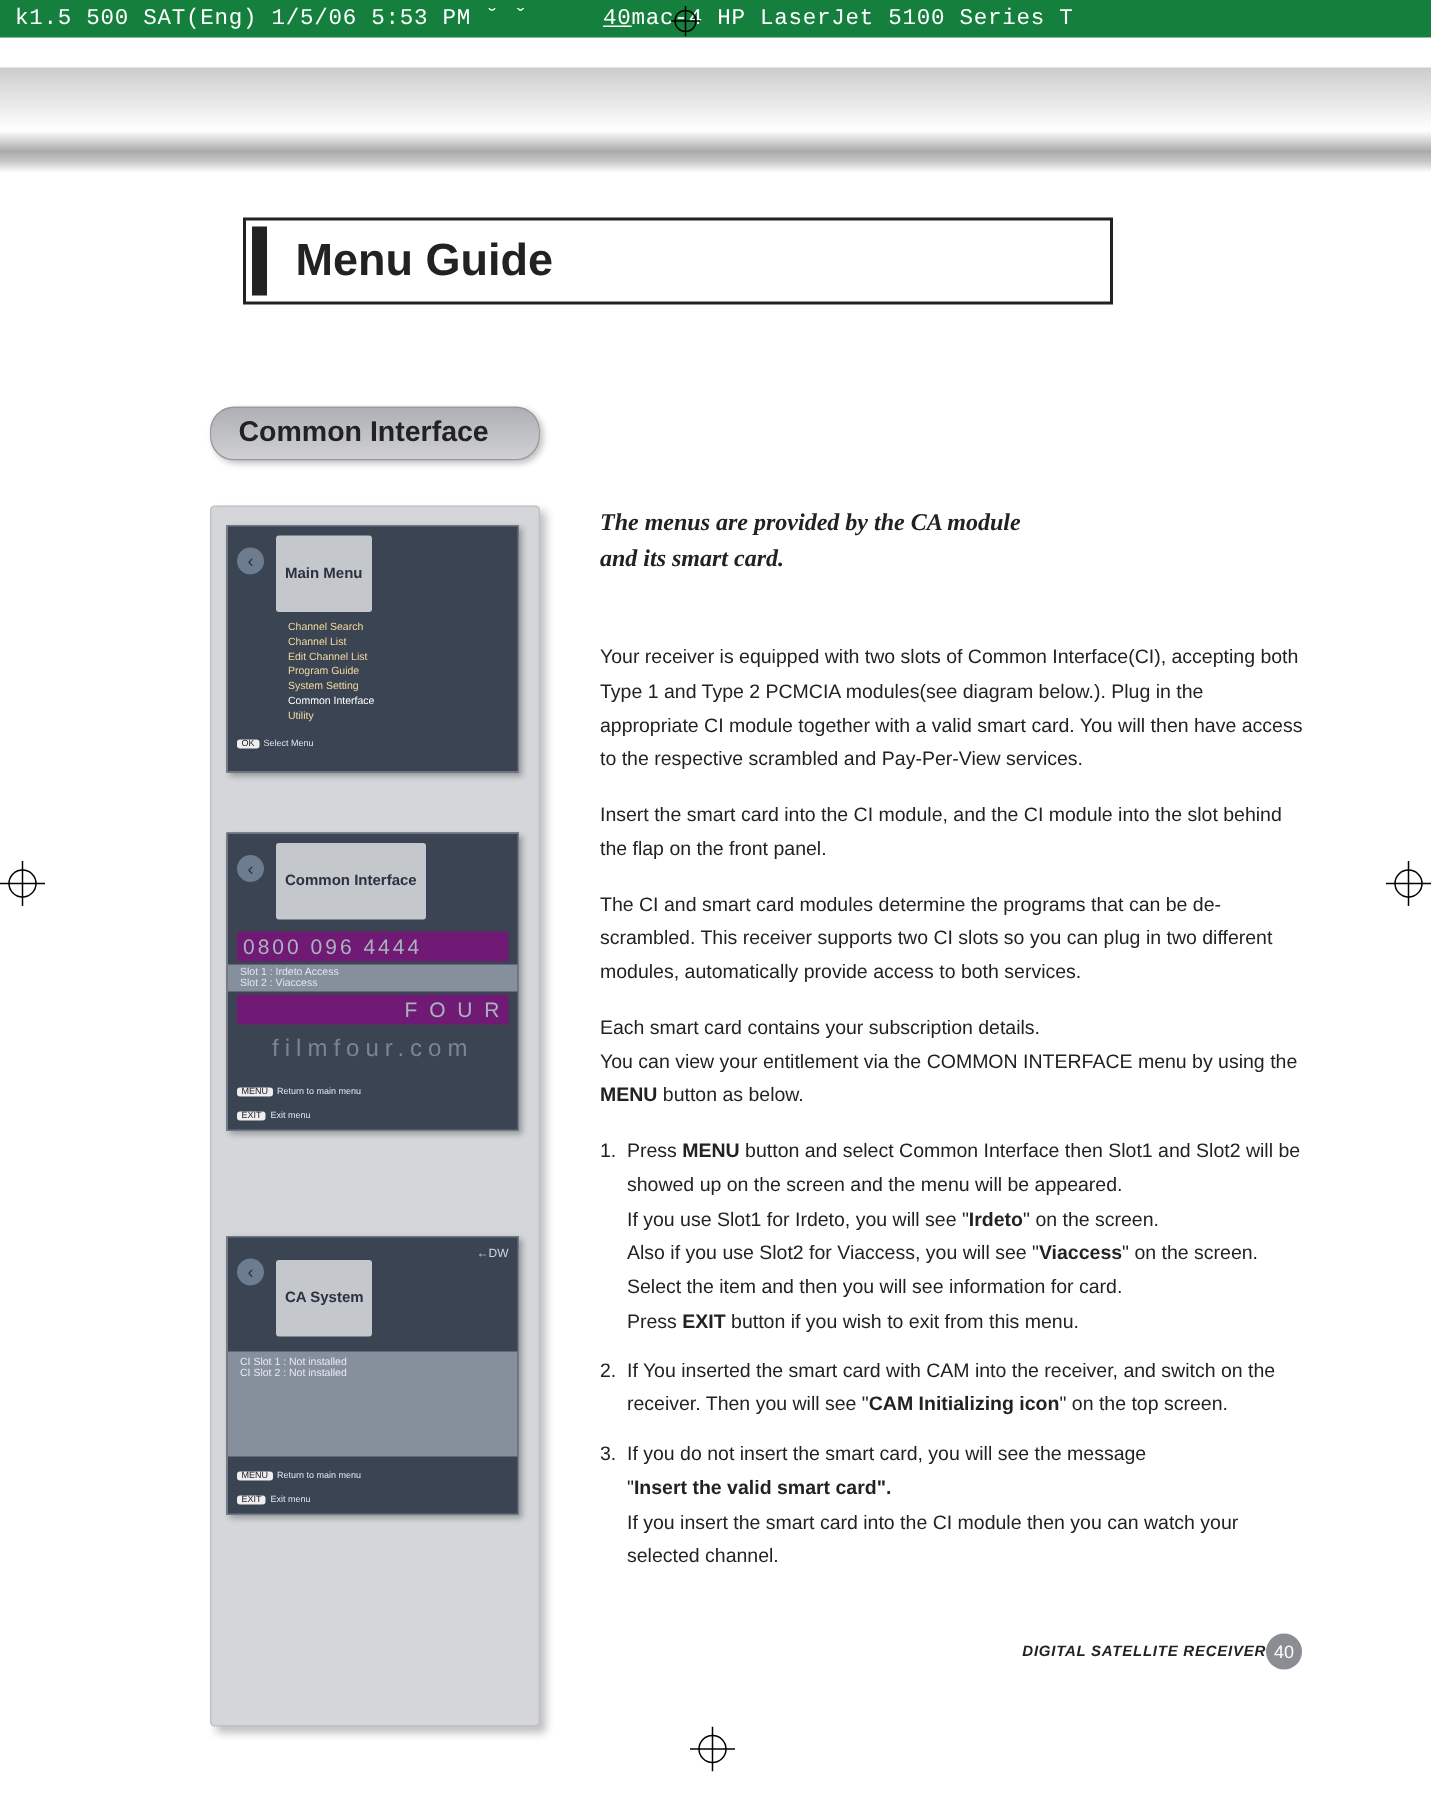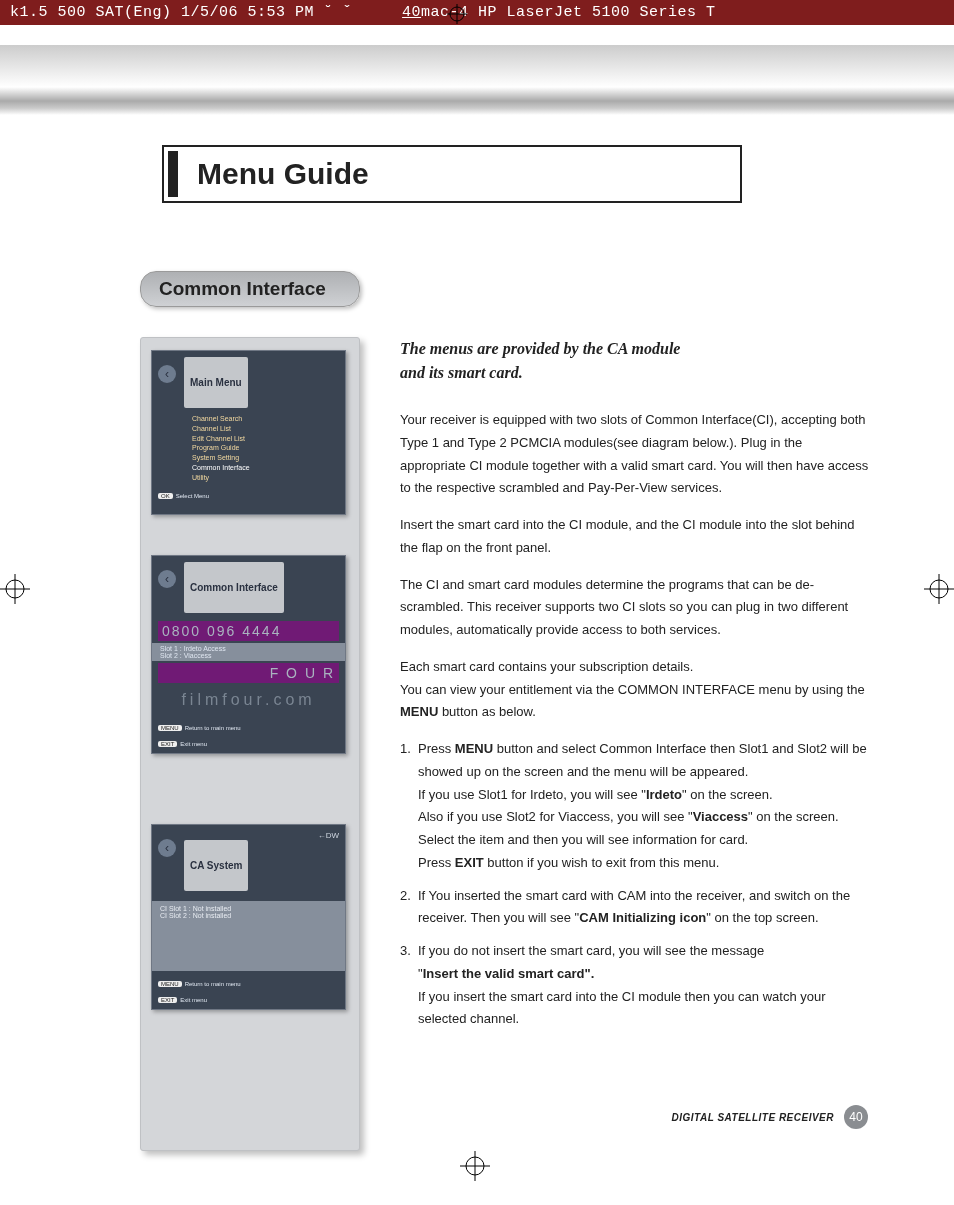--- a/index.html
+++ b/index.html
@@ -4,21 +4,21 @@
 <style>
   * { margin: 0; padding: 0; box-sizing: border-box; }
   body {
     width: 954px;
     height: 1205px;
     background: #fff;
     font-family: Arial, Helvetica, sans-serif;
     color: #222;
   }
   .print-header {
-    background: #7f1d1d;
+    background: #15803d;
     color: #fff;
     font-family: "Courier New", monospace;
     font-size: 15px;
     padding: 4px 10px;
     letter-spacing: 0.5px;
     display: flex;
     align-items: center;
   }
   .print-header .mid { margin-left: 50px; position: relative; }
   .crop-mark-top {
@@ -116,34 +116,33 @@
     font-size: 13px;
     line-height: 1.75;
     color: #222;
   }
   .intro {
     font-style: italic;
     font-weight: bold;
     font-family: Georgia, 'Times New Roman', serif;
     font-size: 16px;
     line-height: 1.5;
-    margin-bottom: 24px;
+    margin-bottom: 42px;
   }
   .para { margin-bottom: 14px; }
   .numlist { margin-left: 0; }
   .numlist .item { display:flex; margin-bottom: 10px; }
   .numlist .num { width: 18px; flex-shrink:0; }
   .numlist .body { flex: 1; }
   .footer {
     position: absolute;
-    bottom: 76px;
+    bottom: 92px;
     right: 86px;
     display: flex;
     align-items: center;
-    gap: 10px;
   }
   .footer-label {
     font-size: 10px;
     font-style: italic;
     font-weight: bold;
     letter-spacing: 0.5px;
   }
   .page-circle {
     width: 24px; height: 24px; border-radius: 50%;
     background: #8a8d91; color: #fff;

